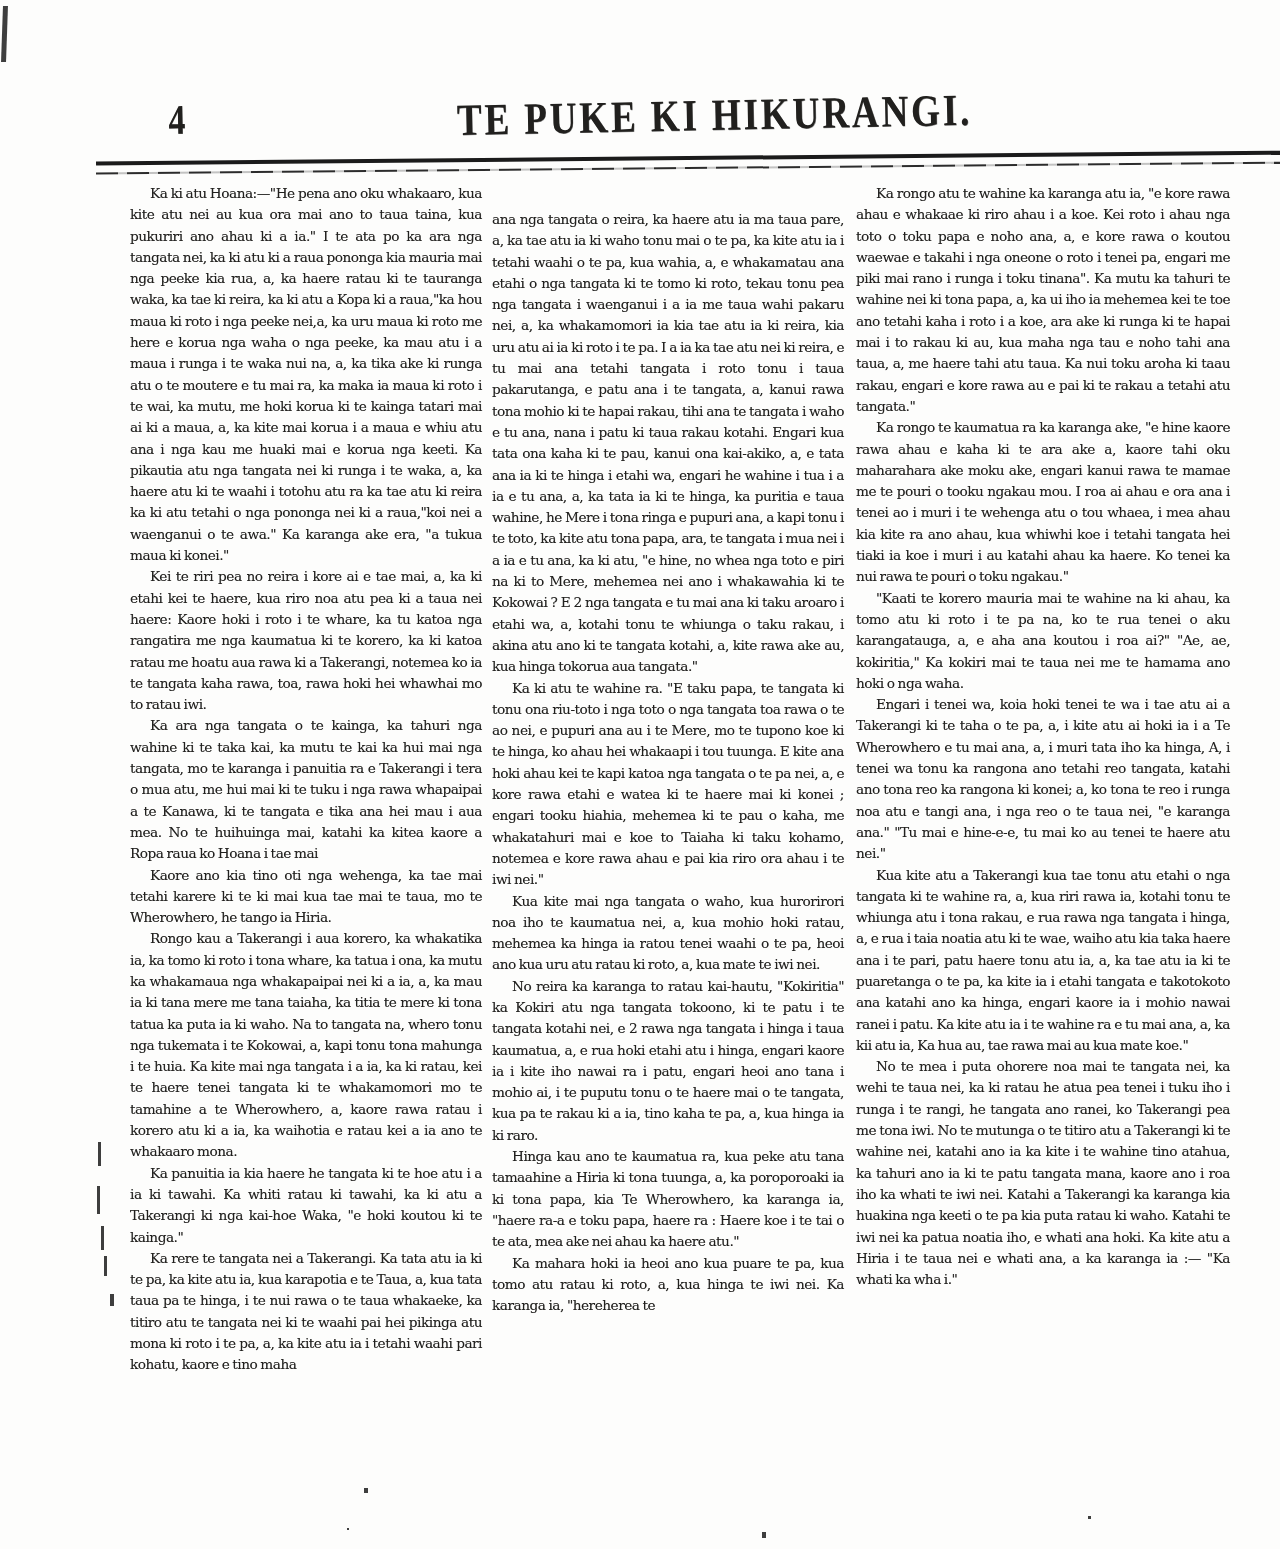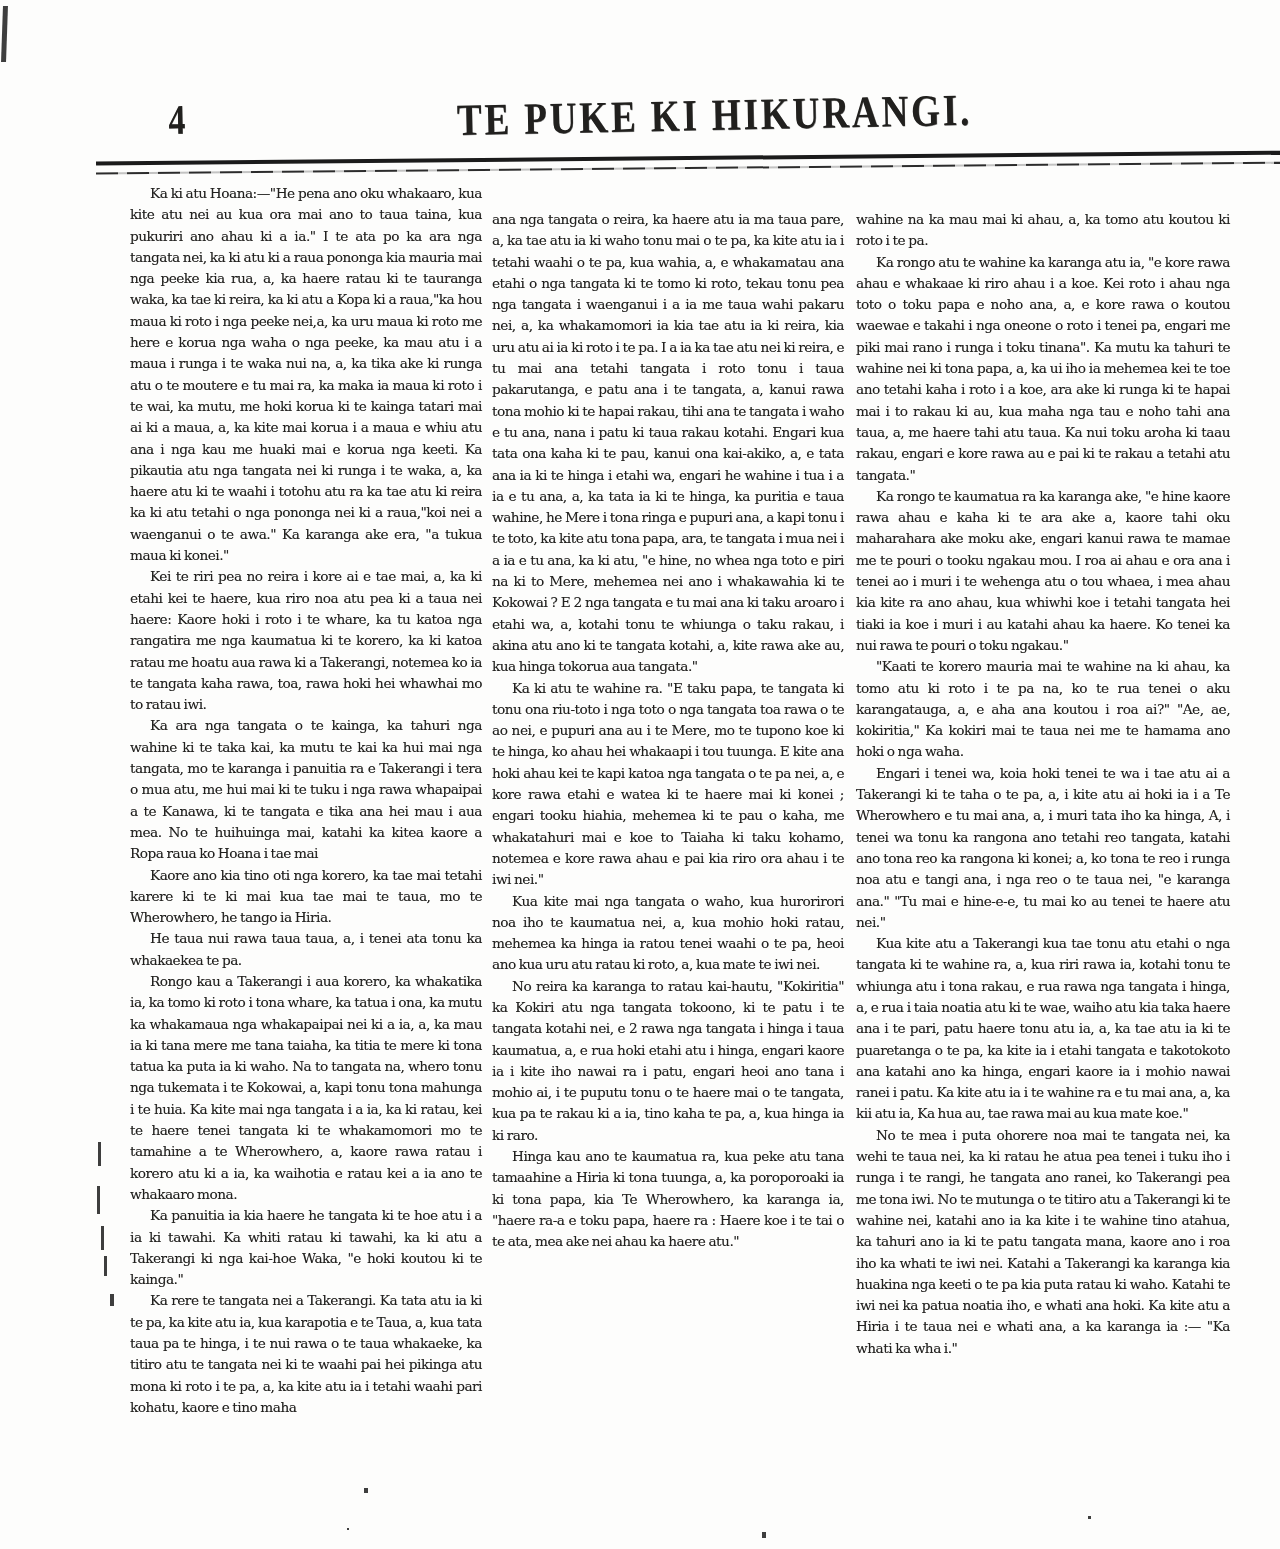--- a/index.html
+++ b/index.html
@@ -77,37 +77,36 @@
     <div class="pagenum">4</div>
     <h1 class="masthead-title">TE PUKE KI HIKURANGI.</h1>
     <div class="rule rule-1"></div>
     <div class="rule rule-2"></div>
   </header>
 
   <section class="col col-1">
     <p>Ka ki atu Hoana:—"He pena ano oku whakaaro, kua kite atu nei au kua ora mai ano to taua taina, kua pukuriri ano ahau ki a ia."  I te ata po ka ara nga tangata nei, ka ki atu ki a raua pononga kia mauria mai nga peeke kia rua, a, ka haere ratau ki te tauranga waka, ka tae ki reira, ka ki atu a Kopa ki a raua,"ka hou maua ki roto i nga peeke nei,a, ka uru maua ki roto me here e korua nga waha o nga peeke, ka mau atu i a maua i runga i te waka nui na, a, ka tika ake ki runga atu o te moutere e tu mai ra, ka maka ia maua ki roto i te wai, ka mutu, me hoki korua ki te kainga tatari mai ai ki a maua, a, ka kite mai korua i a maua e whiu atu ana i nga kau me huaki mai e korua nga keeti.  Ka pikautia atu nga tangata nei ki runga i te waka, a, ka haere atu ki te waahi i totohu atu ra ka tae atu ki reira ka ki atu tetahi o nga pononga nei ki a raua,"koi nei a waenganui o te awa."  Ka karanga ake era, "a tukua maua ki konei."</p>
     <p>Kei te riri pea no reira i kore ai e tae mai, a, ka ki etahi kei te haere, kua riro noa atu pea ki a taua nei haere:  Kaore hoki i roto i te whare, ka tu katoa nga rangatira me nga kaumatua ki te korero, ka ki katoa ratau me hoatu aua rawa ki a Takerangi, notemea ko ia te tangata kaha rawa, toa, rawa hoki hei whawhai mo to ratau iwi.</p>
     <p>Ka ara nga tangata o te kainga, ka tahuri nga wahine ki te taka kai, ka mutu te kai ka hui mai nga tangata, mo te karanga i panuitia ra e Takerangi i tera o mua atu, me hui mai ki te tuku i nga rawa whapaipai a te Kanawa, ki te tangata e tika ana hei mau i aua mea.  No te huihuinga mai, katahi ka kitea kaore a Ropa raua ko Hoana i tae mai</p>
-    <p>Kaore ano kia tino oti nga korero, ka tae mai tetahi karere ki te ki mai kua tae mai te taua, mo te Wherowhero, he tango ia Hiria.</p>
-    <p>He taua nui rawa taua taua, a, i tenei ata tonu ka whakaekea te pa.</p>
+    <p>Kaore ano kia tino oti nga wehenga, ka tae mai tetahi karere ki te ki mai kua tae mai te taua, mo te Wherowhero, he tango ia Hiria.</p>
     <p>Rongo kau a Takerangi i aua korero, ka whakatika ia, ka tomo ki roto i tona whare, ka tatua i ona, ka mutu ka whakamaua nga whakapaipai nei ki a ia, a, ka mau ia ki tana mere me tana taiaha, ka titia te mere ki tona tatua ka puta ia ki waho.  Na to tangata na, whero tonu nga tukemata i te Kokowai, a, kapi tonu tona mahunga i te huia.  Ka kite mai nga tangata i a ia, ka ki ratau, kei te haere tenei tangata ki te whakamomori mo te tamahine a te Wherowhero, a, kaore rawa ratau i korero atu ki a ia, ka waihotia e ratau kei a ia ano te whakaaro mona.</p>
     <p>Ka panuitia ia kia haere he tangata ki te hoe atu i a ia ki tawahi.  Ka whiti ratau ki tawahi, ka ki atu a Takerangi ki nga kai-hoe Waka, "e hoki koutou ki te kainga."</p>
     <p>Ka rere te tangata nei a Takerangi.  Ka tata atu ia ki te pa, ka kite atu ia, kua karapotia e te Taua, a, kua tata taua pa te hinga, i te nui rawa o te taua whakaeke, ka titiro atu te tangata nei ki te waahi pai hei pikinga atu mona ki roto i te pa, a, ka kite atu ia i tetahi waahi pari kohatu, kaore e tino maha</p>
   </section>
 
   <section class="col col-2">
     <p class="noindent">ana nga tangata o reira,  ka haere atu ia ma taua pare, a, ka tae atu ia ki waho tonu mai o te pa, ka kite atu ia i tetahi waahi o te pa, kua wahia, a, e whakamatau ana etahi o nga tangata ki te tomo ki roto, tekau tonu pea nga tangata i waenganui i a ia me taua wahi pakaru nei, a, ka whakamomori ia kia tae atu ia ki reira, kia uru atu ai ia ki roto i te pa.  I a ia ka tae atu nei ki reira, e tu mai ana tetahi tangata i roto tonu i taua pakarutanga, e patu ana i te tangata, a, kanui rawa tona mohio ki te hapai rakau, tihi ana te tangata i waho e tu ana, nana i patu ki taua rakau kotahi.  Engari kua tata ona kaha ki te pau, kanui ona kai-akiko, a, e tata ana ia ki te hinga i etahi wa, engari he wahine i tua i a ia e tu ana, a, ka tata ia ki te hinga, ka puritia e taua wahine, he Mere i tona ringa e pupuri ana, a kapi tonu i te toto, ka kite atu tona papa, ara, te tangata i mua nei i a ia e tu ana, ka ki atu, "e hine, no whea nga toto e piri na ki to Mere, mehemea nei ano i whakawahia ki te Kokowai ?  E 2 nga tangata e tu mai ana ki taku aroaro i etahi wa, a, kotahi tonu te whiunga o taku rakau, i akina atu ano ki te tangata kotahi, a, kite rawa ake au, kua hinga tokorua aua tangata."</p>
     <p>Ka ki atu te wahine ra.  "E taku papa, te tangata ki tonu ona riu-toto i nga toto o nga tangata toa rawa o te ao nei, e pupuri ana au i te Mere, mo te tupono koe ki te hinga, ko ahau hei whakaapi i tou tuunga.  E kite ana hoki ahau kei te kapi katoa nga tangata o te pa nei, a, e kore rawa etahi e watea ki te haere mai ki konei ; engari tooku hiahia, mehemea ki te pau o kaha, me whakatahuri mai e koe to Taiaha ki taku kohamo, notemea e kore rawa ahau e pai kia riro ora ahau i te iwi nei."</p>
     <p>Kua kite mai nga tangata o waho, kua hurorirori noa iho te kaumatua nei, a, kua mohio hoki ratau, mehemea ka hinga ia ratou tenei waahi o te pa, heoi ano kua uru atu ratau ki roto, a, kua mate te iwi nei.</p>
     <p>No reira ka karanga to ratau kai-hautu, "Kokiritia" ka Kokiri atu nga tangata tokoono, ki te patu i te tangata kotahi nei, e 2 rawa nga tangata i hinga i taua kaumatua, a, e rua hoki etahi atu i hinga, engari kaore ia i kite iho nawai ra i patu, engari heoi ano tana i mohio ai, i te puputu tonu o te haere mai o te tangata, kua pa te rakau ki a ia, tino kaha te pa, a, kua hinga ia ki raro.</p>
     <p>Hinga kau ano te kaumatua ra, kua peke atu tana tamaahine a Hiria ki tona tuunga, a, ka poroporoaki ia ki tona papa, kia Te Wherowhero, ka karanga ia, "haere ra-a e toku papa, haere ra :  Haere koe i te tai o te ata, mea ake nei ahau ka haere atu."</p>
+    <p>Ka mahara hoki ia heoi ano kua puare te pa, kua tomo atu ratau ki roto, a, kua hinga te iwi nei.  Ka karanga ia, "hereherea te</p>
   </section>
 
   <section class="col col-3">
-    <p class="noindent">wahine na ka mau mai ki ahau, a,  ka tomo atu koutou ki roto i te pa.</p>
     <p>Ka rongo atu te wahine ka karanga atu ia, "e kore rawa ahau e whakaae ki riro ahau i a koe.  Kei roto i ahau nga toto o toku papa e noho ana, a, e kore rawa o koutou waewae e takahi i nga oneone o roto i tenei pa, engari me piki mai rano i runga i toku tinana".  Ka mutu ka tahuri te wahine nei ki tona papa, a, ka ui iho ia mehemea kei te toe ano tetahi kaha i roto i a koe, ara ake ki runga ki te hapai mai i to rakau ki au, kua maha nga tau e noho tahi ana taua, a, me haere tahi atu taua.  Ka nui toku aroha ki taau rakau, engari e kore rawa au e pai ki te rakau a tetahi atu tangata."</p>
     <p>Ka rongo te kaumatua ra ka karanga ake, "e hine kaore rawa ahau e kaha ki te ara ake a, kaore tahi oku maharahara ake moku ake, engari kanui rawa te mamae me te pouri o tooku ngakau mou.  I roa ai ahau e ora ana i tenei ao i muri i te wehenga atu o tou whaea, i mea ahau kia kite ra ano ahau, kua whiwhi koe i tetahi tangata hei tiaki ia koe i muri i au katahi ahau ka haere.  Ko tenei ka nui rawa te pouri o toku ngakau."</p>
     <p>"Kaati te korero mauria mai te wahine na ki ahau, ka tomo atu ki roto i te pa na, ko te rua tenei o aku karangatauga, a, e aha ana koutou i roa ai?"  "Ae, ae, kokiritia," Ka kokiri mai te taua nei me te hamama ano hoki o nga waha.</p>
     <p>Engari i tenei wa, koia hoki tenei te wa i tae atu ai a Takerangi ki te taha o te pa, a, i kite atu ai hoki ia i a Te Wherowhero e tu mai ana, a, i muri tata iho ka hinga, A, i tenei wa tonu ka rangona ano tetahi reo tangata, katahi ano tona reo ka rangona ki konei; a, ko tona te reo i runga noa atu e tangi ana, i nga reo o te taua nei, "e karanga ana."  "Tu mai e hine-e-e, tu mai ko au tenei te haere atu nei."</p>
     <p>Kua kite atu a Takerangi kua tae tonu atu etahi o nga tangata ki te wahine ra, a, kua riri rawa ia, kotahi tonu te whiunga atu i tona rakau, e rua rawa nga tangata i hinga, a, e rua i taia noatia atu ki te wae, waiho atu kia taka haere ana i te pari, patu haere tonu atu ia, a, ka tae atu ia ki te puaretanga o te pa, ka kite ia i etahi tangata e takotokoto ana katahi ano ka hinga, engari kaore ia i mohio nawai ranei i patu.  Ka kite atu ia i te wahine ra e tu mai ana, a, ka kii atu ia, Ka hua au, tae rawa mai au kua mate koe."</p>
     <p>No te mea i puta ohorere noa mai te tangata nei, ka wehi te taua nei, ka ki ratau he atua pea tenei i tuku iho i runga i te rangi, he tangata ano ranei, ko Takerangi pea me tona iwi.  No te mutunga o te titiro atu a Takerangi ki te wahine nei, katahi ano ia ka kite i te wahine tino atahua, ka tahuri ano ia ki te patu tangata mana, kaore ano i roa iho ka whati te iwi nei.  Katahi a Takerangi ka karanga kia huakina nga keeti o te pa kia puta ratau ki waho.  Katahi te iwi nei ka patua noatia iho, e whati ana hoki.  Ka kite atu a Hiria i te taua nei e whati ana, a ka karanga ia :— "Ka whati ka wha i."</p>
   </section>
 
 </div>
 

